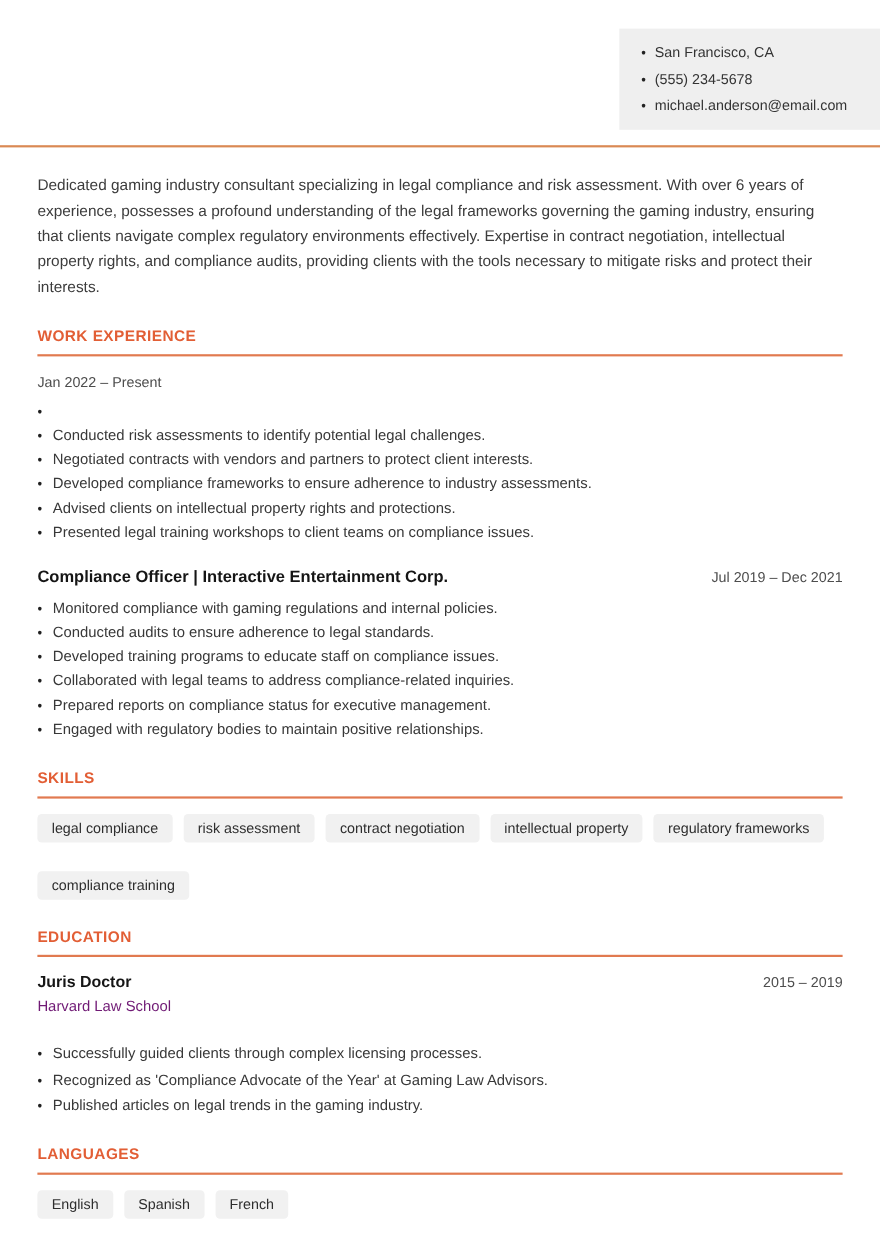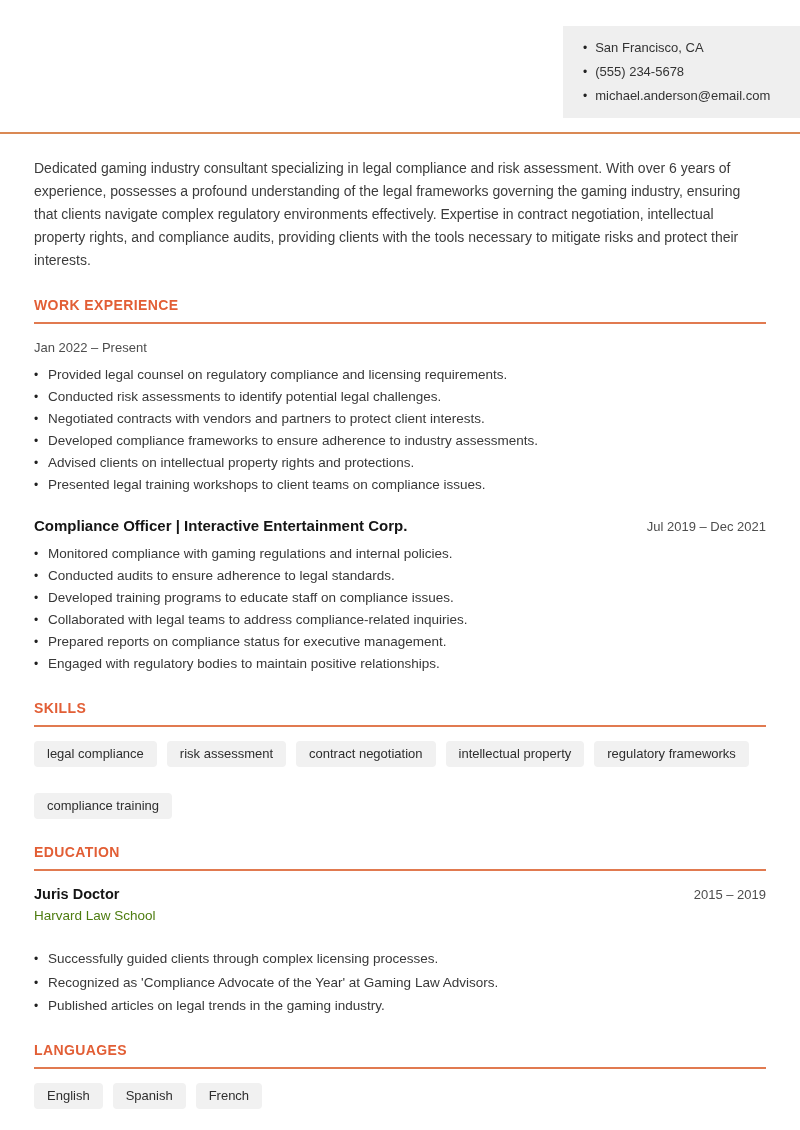--- a/index.html
+++ b/index.html
@@ -48,21 +48,21 @@
   .job-title{font-size:15px;font-weight:700;color:#151515;}
   .job-dates{font-size:13px;color:var(--muted);white-space:nowrap;}
   ul.bullets{list-style:none;}
   ul.bullets li{display:flex;align-items:baseline;font-size:13.5px;line-height:21px;color:#383838;}
   ul.bullets .dot{flex:0 0 14px;font-size:12px;color:#1f1f1f;}
   .job + .job{margin-top:21px;}
   .tags{display:flex;flex-wrap:wrap;gap:26px 10px;margin-top:14px;}
   .tag{background:var(--pillbg);border-radius:4px;padding:6px 13px;font-size:13px;color:#2E2E2E;line-height:14px;}
   .edu-head{display:flex;justify-content:space-between;align-items:baseline;margin-top:15px;}
   .degree{font-size:14.5px;font-weight:700;color:#151515;}
-  .school{margin-top:6px;font-size:13.5px;color:#4d7c0f;}
+  .school{margin-top:6px;font-size:13.5px;color:#701a75;}
   .ach{margin-top:13px;}
   .ach li + li{margin-top:1.5px;}
 </style>
 </head>
 <body>
 
 <div class="page">
 
   <div class="header">
     <div class="name-block">
@@ -94,21 +94,20 @@
     <div class="section">
       <div class="section-heading">WORK EXPERIENCE</div>
 
       <div class="job">
         <div class="job-head">
           <span class="job-dates">Jan 2022 – Present</span>
         </div>
         <ul class="bullets">
           <li>
               <span class="dot">•</span>
-              <span>Provided legal counsel on regulatory compliance and licensing requirements.</span>
             </li>
           <li>
               <span class="dot">•</span>
               <span>Conducted risk assessments to identify potential legal challenges.</span>
             </li>
           <li>
               <span class="dot">•</span>
               <span>Negotiated contracts with vendors and partners to protect client interests.</span>
             </li>
           <li>

